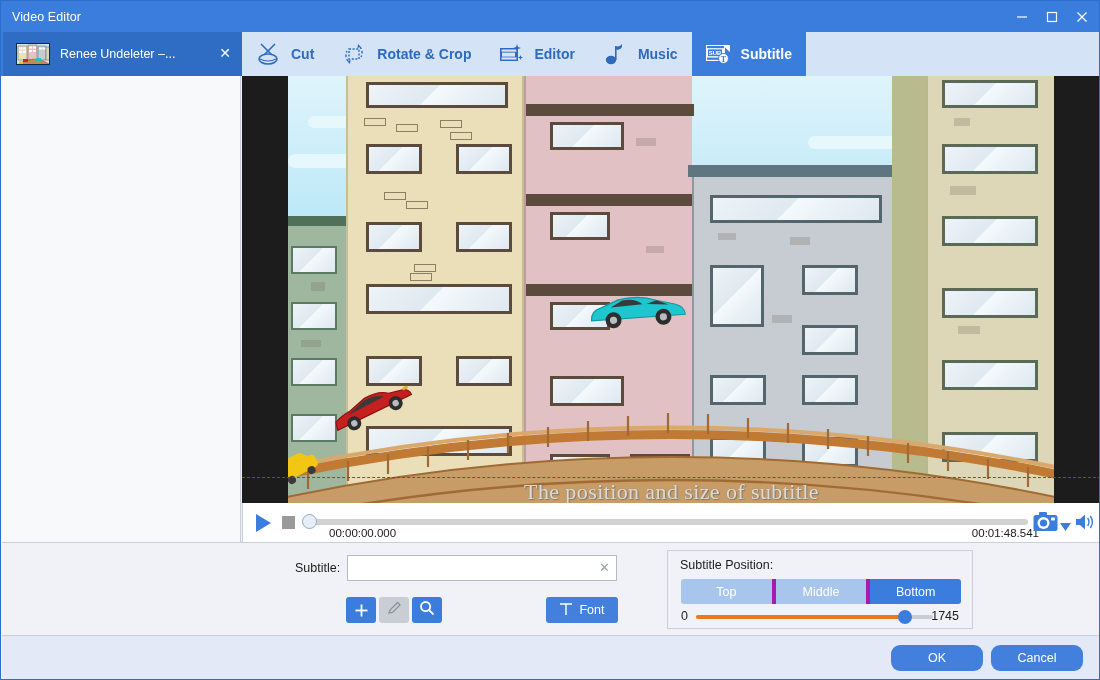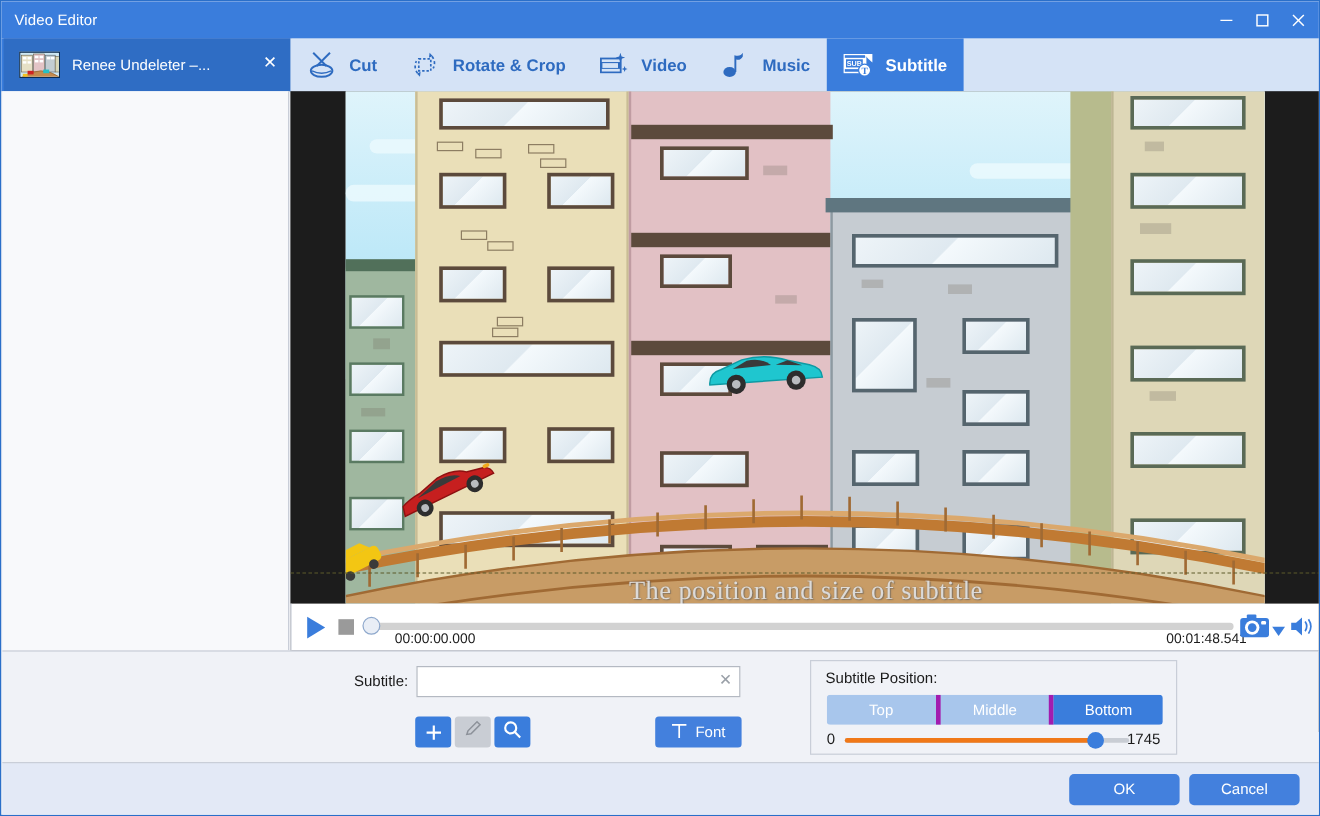--- a/index.html
+++ b/index.html
@@ -209,21 +209,20 @@
     background: #4380dd; color: #ffffff;
     display: flex; align-items: center; justify-content: center; gap: 6px;
     font-size: 12.5px;
   }
 
   .posbox {
     position: absolute; left: 666px; top: 549px;
     width: 306px; height: 79px;
     background: #f0f2f7;
     border: 1px solid #c9ced8;
-    margin-left: 8px;
   }
   .posbox-title { position: absolute; left: 12px; top: 7px; font-size: 12.5px; color: #1b1b1b; }
   .seg {
     position: absolute; left: 13px; top: 28px;
     width: 280px; height: 25px;
     display: flex; border-radius: 3px; overflow: hidden;
   }
   .seg div {
     flex: 1; display: flex; align-items: center; justify-content: center;
     background: #a8c6ec; color: #ffffff; font-size: 12.5px;
@@ -245,21 +244,21 @@
 
   
   .footer {
     position: absolute; left: 1px; top: 634px;
     width: 1098px; height: 45px;
     background: #e3e9f6;
     border-top: 1px solid #c9ced8;
   }
   .btn-main {
     position: absolute; top: 644px;
-    width: 92px; height: 26px; border-radius: 4px;
+    width: 92px; height: 26px; border-radius: 9px;
     background: #4380dd; color: #ffffff;
     display: flex; align-items: center; justify-content: center;
     font-size: 12.5px;
   }
   #btn-ok { left: 890px; }
   #btn-cancel { left: 990px; }
 </style>
 </head>
 <body>
 
@@ -348,21 +347,21 @@
       <span class="ico">
         <svg width="26" height="24" viewBox="0 0 26 24">
           <rect x="2" y="6" width="18" height="13" fill="#2e6bc0"></rect>
           <rect x="3.5" y="7.5" width="15" height="2.2" fill="#d5e3f6"></rect>
           <rect x="3.5" y="15.4" width="15" height="2.2" fill="#d5e3f6"></rect>
           <rect x="4" y="10.6" width="13" height="4" fill="#d5e3f6"></rect>
           <path d="M19 2 l1 3 3 1 -3 1 -1 3 -1-3 -3-1 3-1z" fill="#2e6bc0"></path>
           <path d="M22.5 13 l.7 1.8 1.8 .7 -1.8 .7 -.7 1.8 -.7-1.8 -1.8-.7 1.8-.7z" fill="#2e6bc0"></path>
         </svg>
       </span>
-      <span>Video</span>
+      <span>Editor</span>
     </div>
 
 
     <div class="tool">
       <span class="ico">
         <svg width="22" height="24" viewBox="0 0 22 24">
           <ellipse cx="7" cy="18" rx="5.2" ry="4.2" fill="#2e6bc0"></ellipse>
           <path d="M11 18 L11 4 Q16 5.5 18 2 L18 5 Q16 8.5 12.6 7.6 L12.6 18 Z" fill="#2e6bc0"></path>
         </svg>
       </span>

